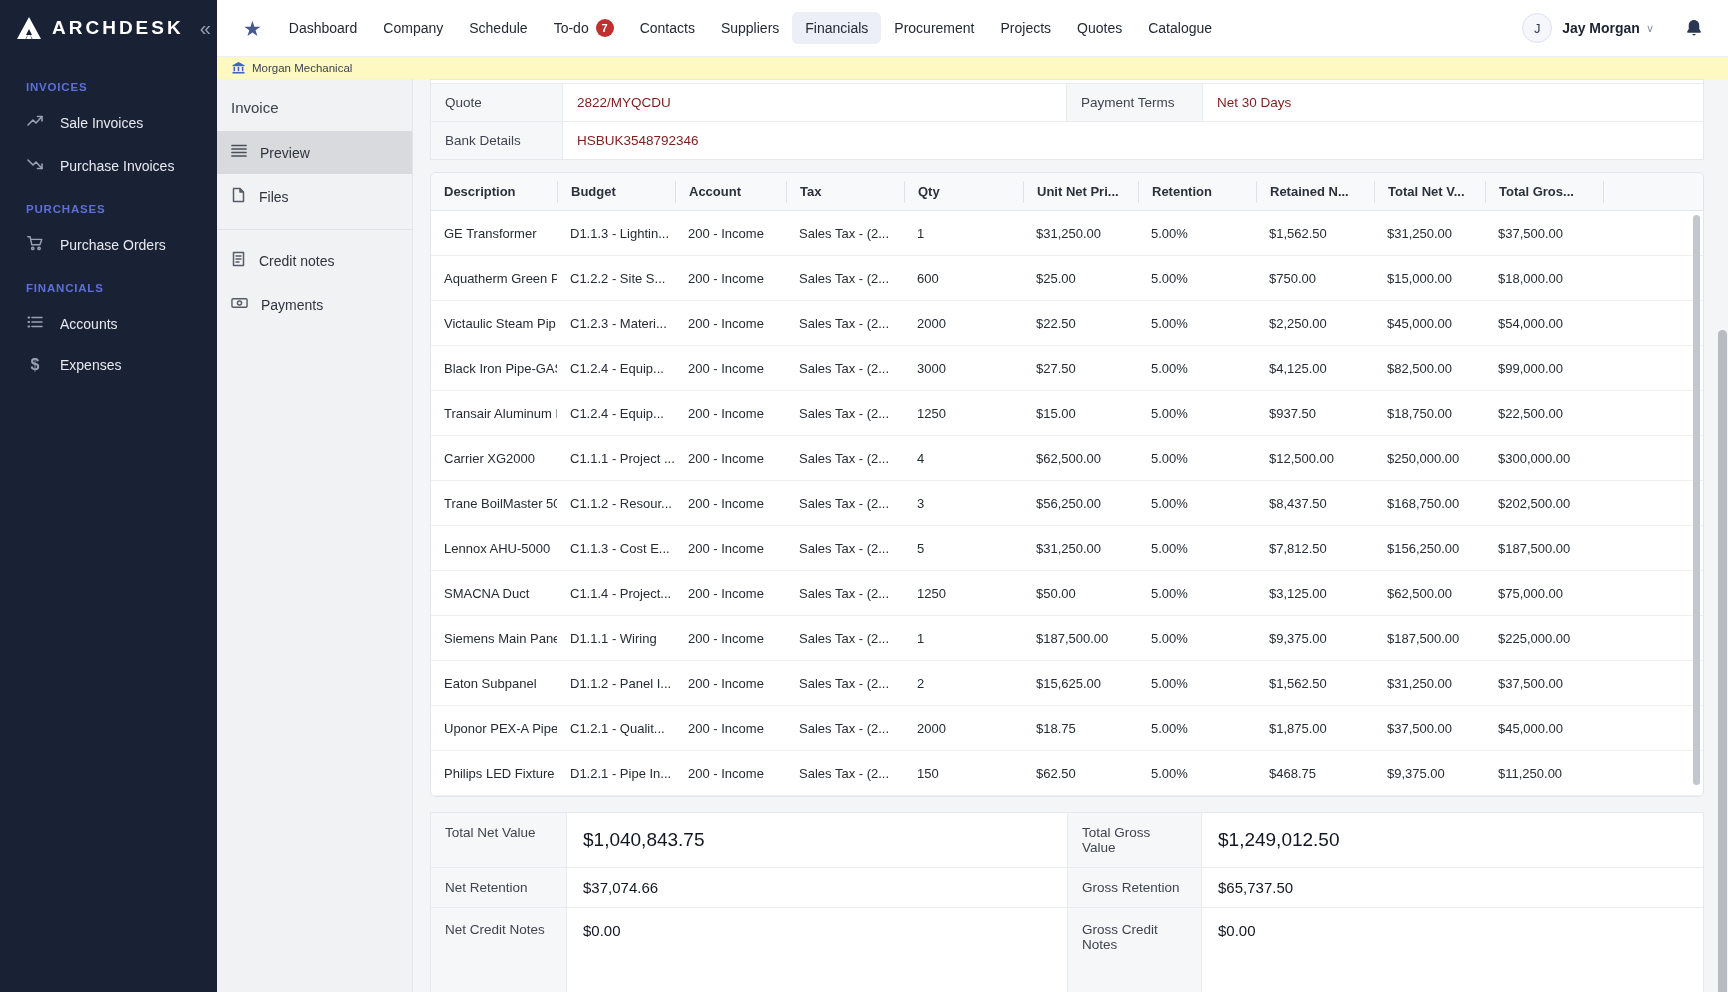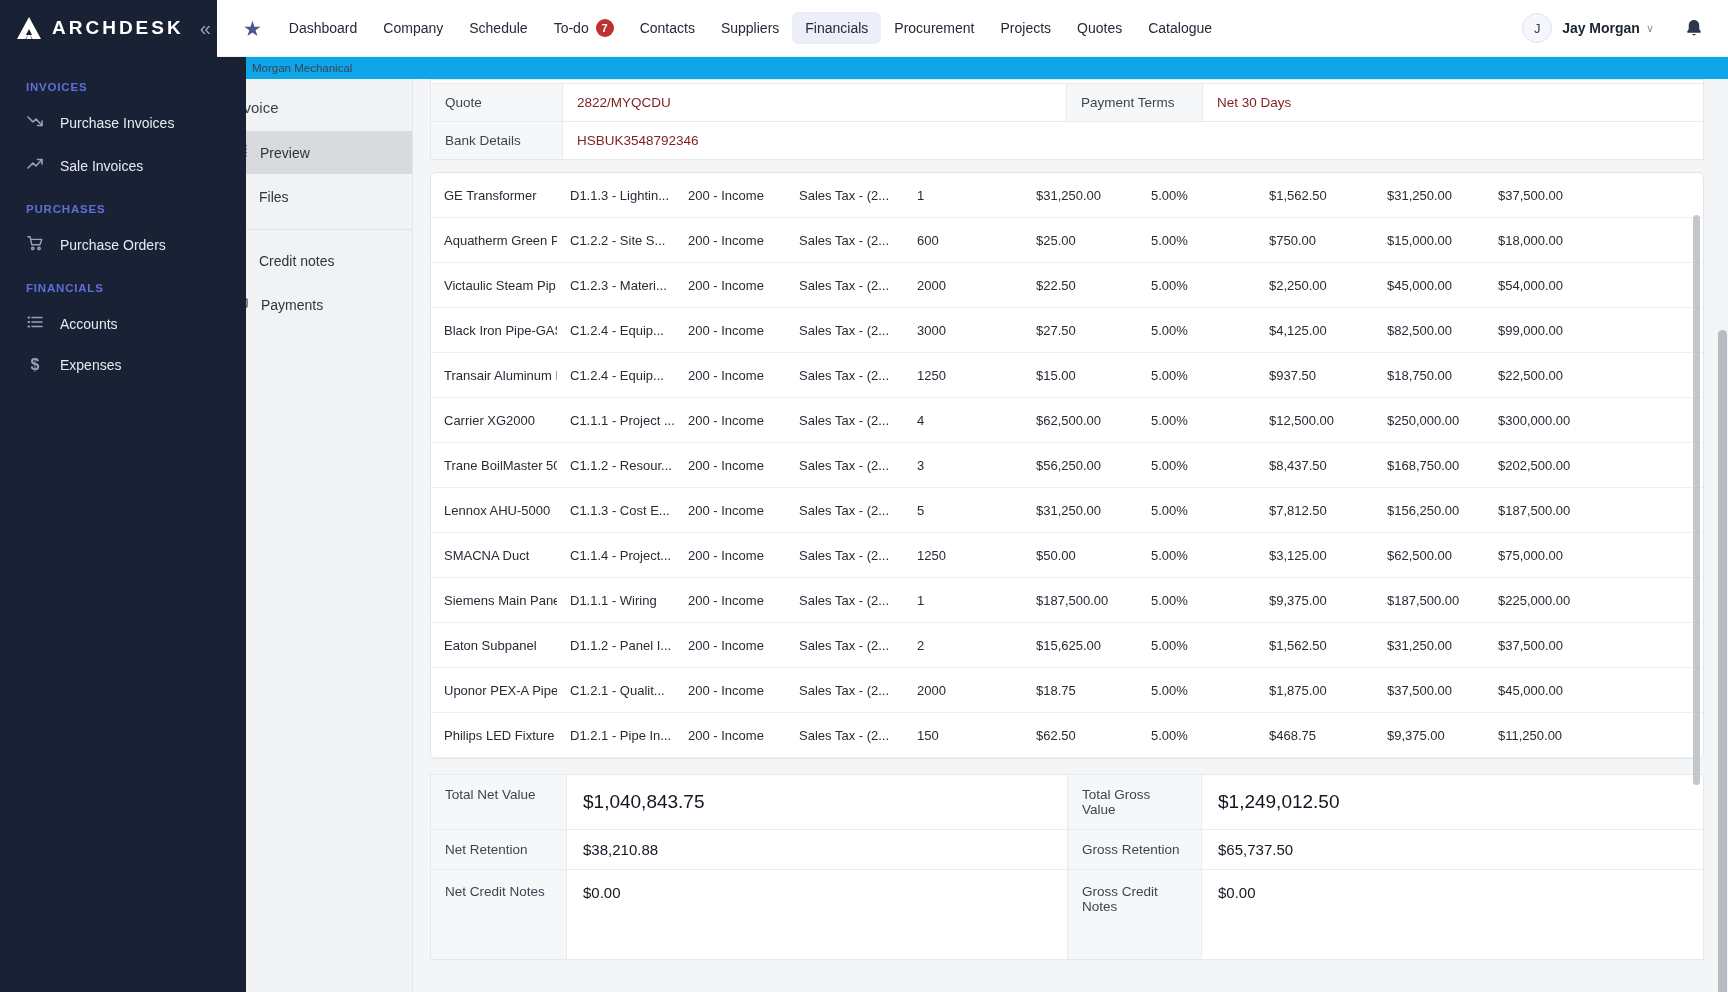--- a/index.html
+++ b/index.html
@@ -17,27 +17,27 @@
   .nav-item { padding:8px 13px; font-size:14px; color:#232a36; border-radius:6px; cursor:pointer; white-space:nowrap; display:flex; align-items:center; gap:7px; }
   .nav-item.active { background:#eceef8; }
   .badge { background:#c13030; color:#fff; font-size:11px; font-weight:bold; min-width:18px; height:18px; border-radius:9px; display:inline-flex; align-items:center; justify-content:center; padding:0 5px; }
   .user-area { margin-left:auto; display:flex; align-items:center; padding-right:24px; }
   .avatar { width:30px; height:30px; border-radius:50%; background:#f6f7fc; border:1px solid #dde1ee; color:#2c3a55; font-size:13px; display:flex; align-items:center; justify-content:center; }
   .user-name { font-size:14px; color:#1c2330; font-weight:bold; margin-left:10px; }
   .chev-down { color:#8b92a0; font-size:11px; margin-left:6px; }
   .bell { margin-left:30px; cursor:pointer; display:flex; }
 
   
-  .sidebar { position:absolute; top:57px; left:0; width:246px; bottom:0; background:#192134; z-index:20; padding-top:8px; }
+  .sidebar { position:absolute; top:57px; left:0; width:217px; bottom:0; background:#192134; z-index:20; padding-top:8px; }
   .side-title { color:#5f6fd9; font-size:11.5px; font-weight:bold; letter-spacing:.8px; padding:16px 0 8px 26px; }
   .side-item { display:flex; align-items:center; gap:16px; padding:11px 0 11px 26px; color:#e8eaf1; font-size:14px; cursor:pointer; }
   .side-item svg { flex:none; }
 
   
-  .crumbbar { position:absolute; top:57px; left:217px; right:0; height:22px; background:#0ea5e9; display:flex; align-items:center; gap:7px; padding-left:15px; z-index:10; }
+  .crumbbar { position:absolute; top:57px; left:217px; right:0; height:22px; background:#fef9c3; display:flex; align-items:center; gap:7px; padding-left:15px; z-index:10; }
   .crumb-text { font-size:11.5px; color:#3c4352; cursor:pointer; }
 
   
   .subsidebar { position:absolute; top:79px; left:217px; width:196px; bottom:0; background:#f1f2f4; border-right:1px solid #e3e5ea; z-index:10; }
   .sub-title { font-size:15px; color:#3a414d; padding:20px 0 15px 14px; }
   .sub-item { display:flex; align-items:center; gap:13px; padding:13px 14px; font-size:14px; color:#2e343e; cursor:pointer; }
   .sub-item.active { background:#d8dade; }
   .sub-item svg { flex:none; }
   .sub-divider { height:1px; background:#e0e2e7; margin:10px 0 8px 0; }
 
@@ -144,34 +144,34 @@
           </svg>
       </span>
     </div>
   </header>
 
   <aside class="sidebar">
     <div class="side-title">INVOICES</div>
     <div class="side-item">
       <span>
         <svg width="18" height="18" viewBox="0 0 18 18" fill="none" stroke="#99a1b6" stroke-width="1.6" stroke-linecap="round" stroke-linejoin="round">
+            <path d="M2 13 L7 8 L10 11 L16 4.5"></path>
+            <path d="M11.5 4.5 H16 V9"></path>
+          </svg>
+      </span>
+      <span>Sale Invoices</span>
+    </div>
+    <div class="side-item">
+      <span>
+        <svg width="18" height="18" viewBox="0 0 18 18" fill="none" stroke="#99a1b6" stroke-width="1.6" stroke-linecap="round" stroke-linejoin="round">
             <path d="M2 5 L7 10 L10 7 L16 13.5"></path>
             <path d="M11.5 13.5 H16 V9"></path>
           </svg>
       </span>
       <span>Purchase Invoices</span>
-    </div>
-    <div class="side-item">
-      <span>
-        <svg width="18" height="18" viewBox="0 0 18 18" fill="none" stroke="#99a1b6" stroke-width="1.6" stroke-linecap="round" stroke-linejoin="round">
-            <path d="M2 13 L7 8 L10 11 L16 4.5"></path>
-            <path d="M11.5 4.5 H16 V9"></path>
-          </svg>
-      </span>
-      <span>Sale Invoices</span>
     </div>
     <div class="side-title">PURCHASES</div>
     <div class="side-item">
       <span>
         <svg width="18" height="18" viewBox="0 0 20 20" fill="none" stroke="#99a1b6" stroke-width="1.6" stroke-linecap="round" stroke-linejoin="round">
             <path d="M2 3 H4.5 L6.5 12 H15.5 L17.5 6 H5.2"></path>
             <circle cx="7.5" cy="16" r="1.3"></circle>
             <circle cx="14.5" cy="16" r="1.3"></circle>
           </svg>
       </span>
@@ -253,20 +253,33 @@
     <section class="form-grid">
       <div class="fcell flabel">Quote</div>
       <div class="fcell">2822/MYQCDU</div>
       <div class="fcell flabel blleft">Payment Terms</div>
       <div class="fcell">Net 30 Days</div>
       <div class="fcell flabel">Bank Details</div>
       <div class="fcell fspan3">HSBUK3548792346</div>
     </section>
 
     <section class="table-panel">
+      <div class="t-header">
+        <div class="t-hcell c0">Description</div>
+        <div class="t-hcell c1">Budget</div>
+        <div class="t-hcell c2">Account</div>
+        <div class="t-hcell c3">Tax</div>
+        <div class="t-hcell c4">Qty</div>
+        <div class="t-hcell c5">Unit Net Pri...</div>
+        <div class="t-hcell c6">Retention</div>
+        <div class="t-hcell c7">Retained N...</div>
+        <div class="t-hcell c8">Total Net V...</div>
+        <div class="t-hcell c9">Total Gros...</div>
+        <div class="t-hcell cfill"></div>
+      </div>
 
       <div class="t-body">
 
           <div class="t-row">
             <div class="tc c0">GE Transformer</div>
             <div class="tc c1">D1.1.3 - Lightin...</div>
             <div class="tc c2">200 - Income</div>
             <div class="tc c3">Sales Tax - (2...</div>
             <div class="tc c4">1</div>
             <div class="tc c5">$31,250.00</div>
@@ -450,21 +463,21 @@
       <div class="t-scrollbar"></div>
     </section>
 
     <section class="totals-grid">
       <div class="tlabel row-h1" style="border-top:none">Total Net Value</div>
       <div class="tval big row-h1" style="border-top:none">$1,040,843.75</div>
       <div class="tlabel row-h1 blleft" style="border-top:none">Total Gross Value</div>
       <div class="tval big row-h1" style="border-top:none">$1,249,012.50</div>
 
       <div class="tlabel">Net Retention</div>
-      <div class="tval small">$38,210.88</div>
+      <div class="tval small">$37,074.66</div>
       <div class="tlabel blleft">Gross Retention</div>
       <div class="tval small">$65,737.50</div>
 
       <div class="tlabel row-h3">Net Credit Notes</div>
       <div class="tval small row-h3">$0.00</div>
       <div class="tlabel blleft row-h3">Gross Credit Notes</div>
       <div class="tval small row-h3">$0.00</div>
     </section>
   </main>
 

